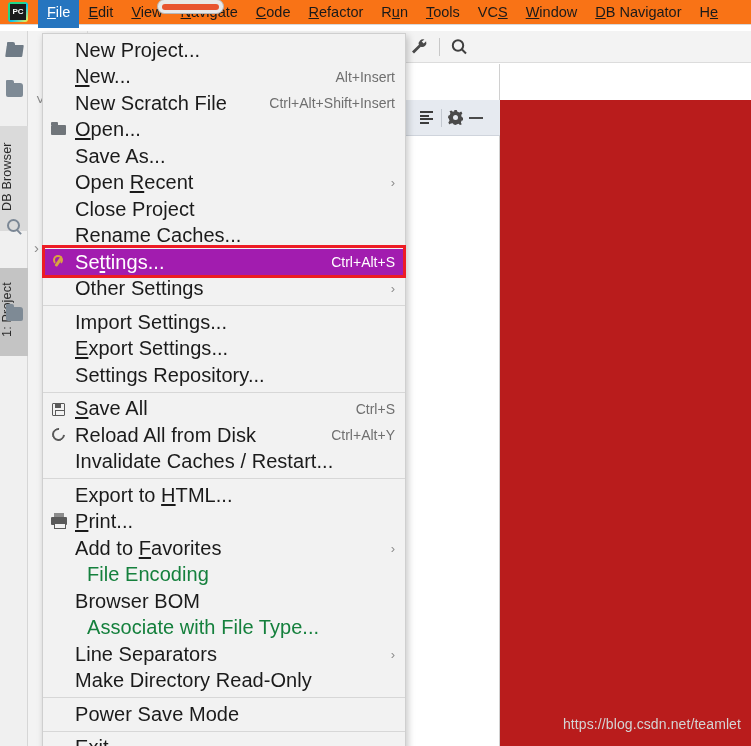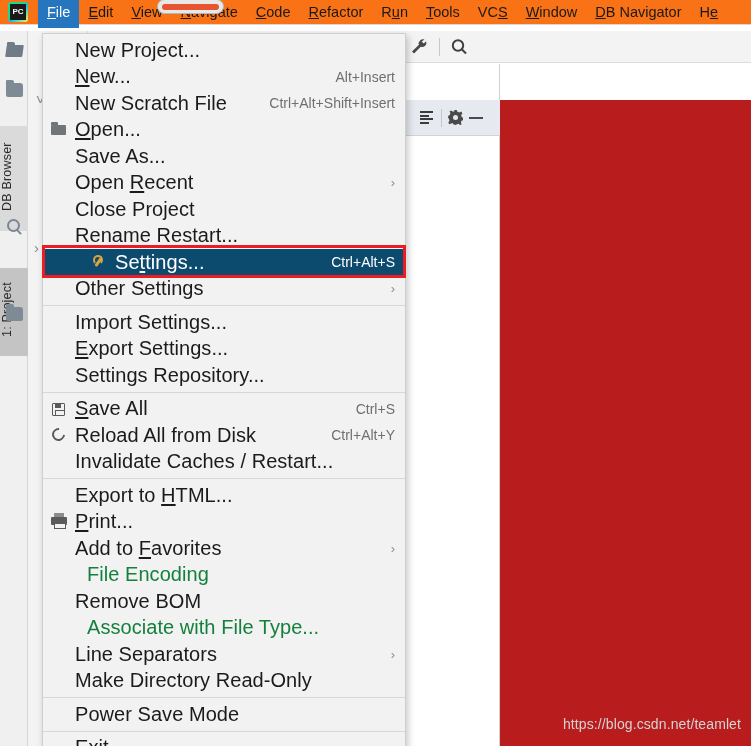--- a/index.html
+++ b/index.html
@@ -172,21 +172,21 @@
     letter-spacing: .05px;
   }
   .mrow .lbl u { text-decoration: underline; text-underline-offset: 1.5px; }
   .mrow .acc {
     font-size: 14px; color: #6f6f6f; white-space: nowrap; padding-left: 16px;
   }
   .mrow .arrow {
     font-size: 13px; color: #8d8d8d; padding-left: 12px; line-height: 1;
   }
   .mrow.disabled .lbl { color: #15803d; margin-left: 12px; }
-  .mrow.selected { background: #0c4a6e; padding-left: 40px; }
+  .mrow.selected { background: #a21caf; }
   .mrow.selected .lbl { color: #ffffff; }
   .mrow.selected .acc { color: #ffffff; }
   .msep { height: 1px; background: #d7d7d7; margin: 3px 0; }
 
   .hl-box {
     position: absolute; left: 42px; top: 245px; width: 364px; height: 33px;
     border: 3px solid #ed1c24; z-index: 30; pointer-events: none;
   }
 
   
@@ -372,21 +372,21 @@
         <div class="ico"></div>
         <div class="lbl">Open <u>R</u>ecent</div>
         <div class="arrow">›</div>
       </div>
       <div class="mrow">
         <div class="ico"></div>
         <div class="lbl">Close Project</div>
       </div>
       <div class="mrow">
         <div class="ico"></div>
-        <div class="lbl">Rename Restart...</div>
+        <div class="lbl">Rename Caches...</div>
       </div>
       <div class="mrow selected">
         <div class="ico">
           <span class="ico-wrench"></span>
         </div>
         <div class="lbl">Se<u>t</u>tings...</div>
         <div class="acc">Ctrl+Alt+S</div>
       </div>
       <div class="mrow">
         <div class="ico"></div>
@@ -440,21 +440,21 @@
         <div class="ico"></div>
         <div class="lbl">Add to <u>F</u>avorites</div>
         <div class="arrow">›</div>
       </div>
       <div class="mrow disabled">
         <div class="ico"></div>
         <div class="lbl">File Encoding</div>
       </div>
       <div class="mrow">
         <div class="ico"></div>
-        <div class="lbl">Remove BOM</div>
+        <div class="lbl">Browser BOM</div>
       </div>
       <div class="mrow disabled">
         <div class="ico"></div>
         <div class="lbl">Associate with File Type...</div>
       </div>
       <div class="mrow">
         <div class="ico"></div>
         <div class="lbl">Line Separators</div>
         <div class="arrow">›</div>
       </div>

